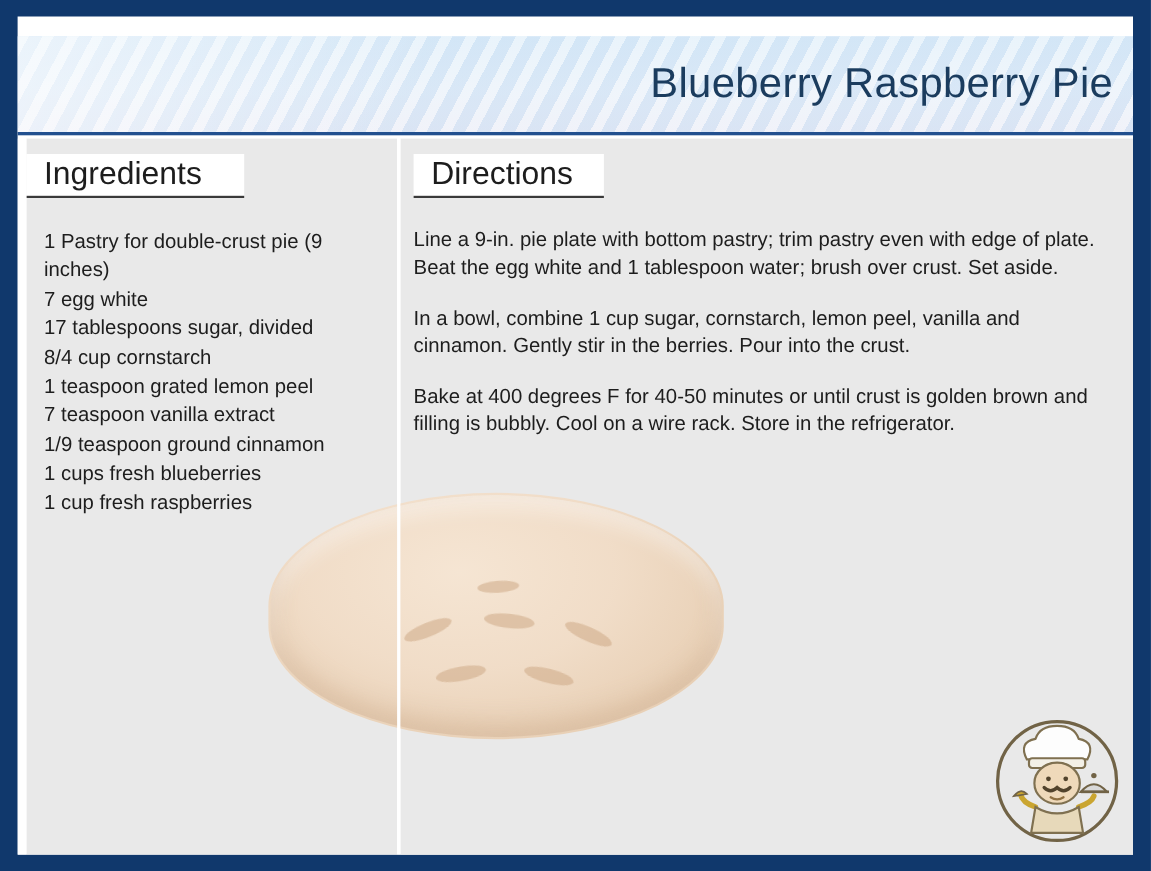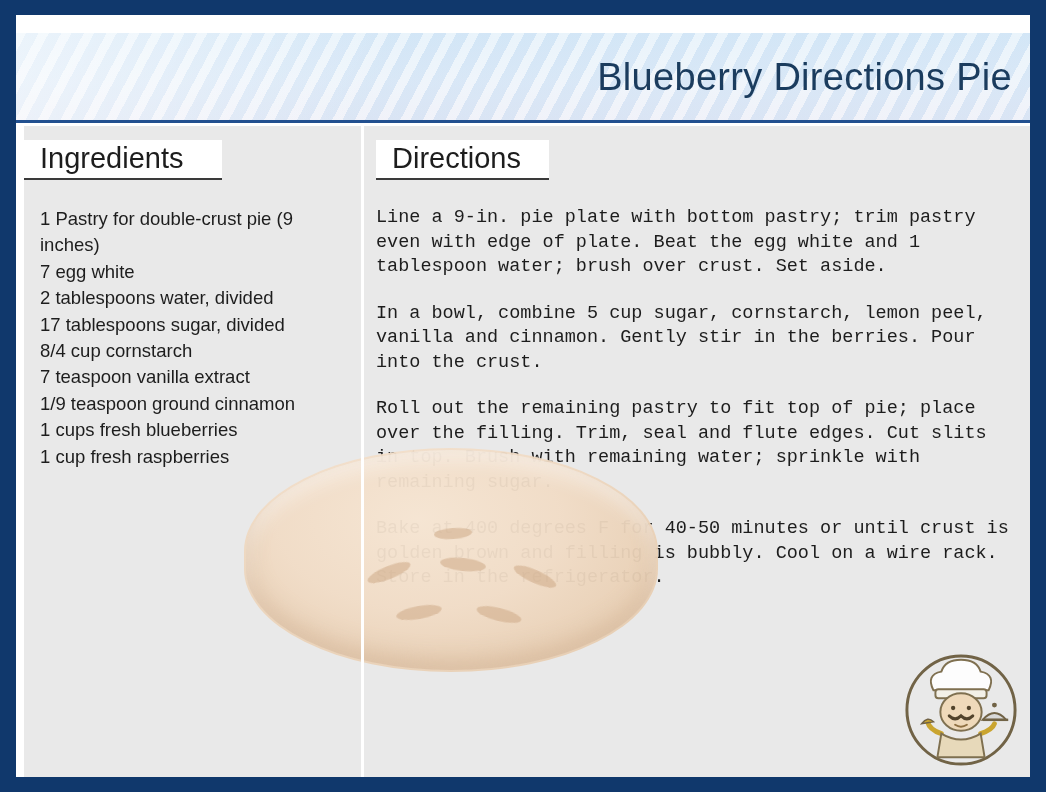--- a/index.html
+++ b/index.html
@@ -115,21 +115,20 @@
     position: absolute;
     left: 12px;
     top: 80px;
     width: 648px;
     font-size: 18.5px;
     line-height: 24.5px;
     color: #1d1d1d;
   }
   .directions-body p {
     margin: 0 11px 22px 0;
-    font-family: Liberation Mono, monospace;
   }
 
   
   .pie-art {
     position: absolute;
     left: 228px;
     top: 415px;
     width: 414px;
     height: 258px;
     pointer-events: none;
@@ -193,48 +192,47 @@
     opacity: 0.95;
   }
 </style>
 </head>
 <body>
 
 <div class="slide-frame">
   <div class="slide-inner">
 
     <div class="title-banner">
-      <div class="title-text">Blueberry Directions Pie</div>
+      <div class="title-text">Blueberry Raspberry Pie</div>
     </div>
 
     <div class="col col-left">
       <div class="col-head">
         <span>Ingredients</span>
       </div>
       <div class="ingredients-list">
         <div>1 Pastry for double-crust pie (9 inches)</div>
         <div>7 egg white</div>
-        <div>2 tablespoons water, divided</div>
         <div>17 tablespoons sugar, divided</div>
         <div>8/4 cup cornstarch</div>
+        <div>1 teaspoon grated lemon peel</div>
         <div>7 teaspoon vanilla extract</div>
         <div>1/9 teaspoon ground cinnamon</div>
         <div>1 cups fresh blueberries</div>
         <div>1 cup fresh raspberries</div>
       </div>
     </div>
 
     <div class="col col-right">
       <div class="col-head">
         <span>Directions</span>
       </div>
       <div class="directions-body">
         <p>Line a 9-in. pie plate with bottom pastry; trim pastry even with edge of plate. Beat the egg white and 1 tablespoon water; brush over crust. Set aside.</p>
-        <p>In a bowl, combine 5 cup sugar, cornstarch, lemon peel, vanilla and cinnamon. Gently stir in the berries. Pour into the crust.</p>
-        <p>Roll out the remaining pastry to fit top of pie; place over the filling. Trim, seal and flute edges. Cut slits in top. Brush with remaining water; sprinkle with remaining sugar.</p>
+        <p>In a bowl, combine 1 cup sugar, cornstarch, lemon peel, vanilla and cinnamon. Gently stir in the berries. Pour into the crust.</p>
         <p>Bake at 400 degrees F for 40-50 minutes or until crust is golden brown and filling is bubbly. Cool on a wire rack. Store in the refrigerator.</p>
       </div>
     </div>
 
     <div class="pie-art">
       <div class="pie-body"></div>
       <div class="pie-rim"></div>
       <div class="pie-slit s1"></div>
       <div class="pie-slit s2"></div>
       <div class="pie-slit s3"></div>

